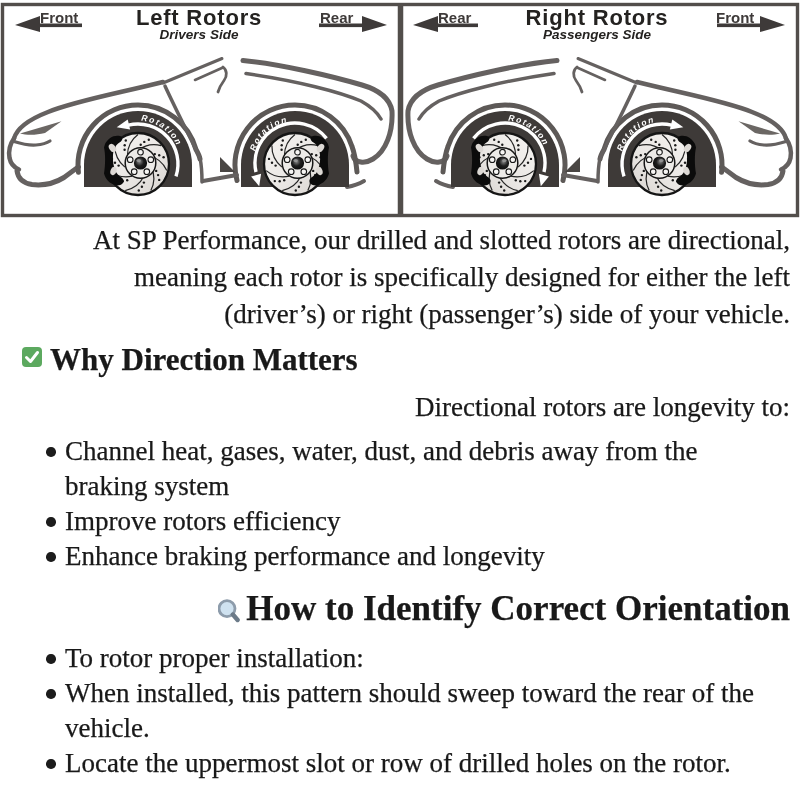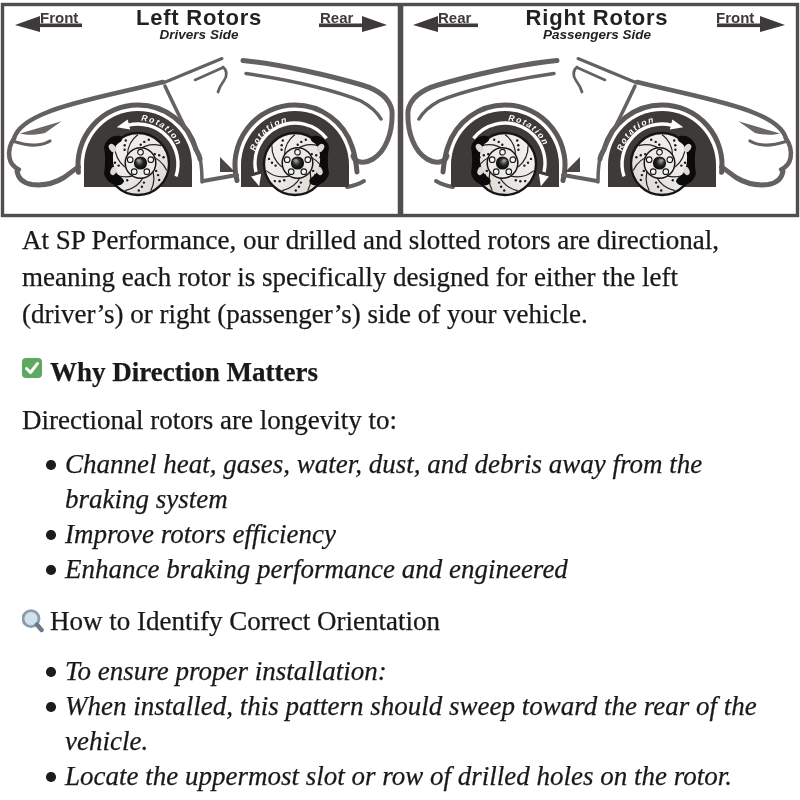--- a/index.html
+++ b/index.html
@@ -1,24 +1,24 @@
 <!DOCTYPE html>
 <html><head>
 <meta charset="utf-8">
 <style>
   html,body{margin:0;padding:0;background:#fff;}
   body{width:800px;font-family:"Liberation Serif",serif;font-size:27px;color:#191919;-webkit-text-stroke:0.25px #191919;}
   .art{position:relative;width:800px;height:219px;}
   .txt{padding:0 10px 0 22px;}
-  p{margin:0;line-height:37px;}
+  p{margin:0;line-height:37px;text-align:right;}
   p.p1{margin-top:2.5px;}
-  h2{font-size:27px;line-height:37px;margin:21px 0 0 0;font-weight:bold;}
-  p.h3{font-size:27px;line-height:37px;font-weight:normal;margin:16px 0 0 0;}
+  h2{font-size:31px;line-height:37px;margin:8px 0 0 0;font-weight:bold;}
+  p.h3{font-size:35px;line-height:37px;font-weight:bold;margin:16px 0 0 0;}
   p.gap1{margin-top:8.5px;}
-  ul{margin:8px 0 0 0;padding-left:43px;list-style:none;font-style:italic;}
+  ul{margin:8px 0 0 0;padding-left:43px;list-style:none;}
   ul.u2{margin-top:10px;}
   li{line-height:35px;position:relative;}
   li:before{content:"";position:absolute;left:-19px;top:13px;width:9.5px;height:9.5px;border-radius:50%;background:#1c1c1c;}
   .ico{display:inline-block;vertical-align:-3px;position:relative;top:-6px;margin-right:8px;}
   .ico2{display:inline-block;vertical-align:-4px;margin-right:6px;}
 </style>
 </head>
 <body>
 <div class="art">
 <svg width="800" height="219" viewBox="0 0 800 219">
@@ -197,26 +197,26 @@
   <h2><span class="ico"><svg width="20" height="20" viewBox="0 0 20 20">
           <rect x="0" y="0" width="20" height="20" rx="4" fill="#5ca95f"></rect>
           <path d="M 4.5,10.5 L 8.5,14.5 L 15.5,5.5" stroke="#fff" stroke-width="3" fill="none" stroke-linecap="round" stroke-linejoin="round"></path>
         </svg></span>Why Direction Matters</h2>
 
   <p class="gap1">Directional rotors are longevity to:</p>
 
   <ul>
     <li>Channel heat, gases, water, dust, and debris away from the<br>braking system</li>
     <li>Improve rotors efficiency</li>
-    <li>Enhance braking performance and engineered</li>
+    <li>Enhance braking performance and longevity</li>
   </ul>
 
   <p class="h3"><span class="ico2"><svg width="22" height="25" viewBox="0 0 22 25">
           <circle cx="9" cy="9.6" r="8" fill="#cfe2f0" stroke="#8d9cab" stroke-width="2.8"></circle>
           <path d="M 14.9,15.5 L 19.6,21" stroke="#6b7a88" stroke-width="4.4" stroke-linecap="round"></path>
         </svg></span>How to Identify Correct Orientation</p>
 
   <ul class="u2">
-    <li>To ensure proper installation:</li>
+    <li>To rotor proper installation:</li>
     <li>When installed, this pattern should sweep toward the rear of the<br>vehicle.</li>
     <li>Locate the uppermost slot or row of drilled holes on the rotor.</li>
   </ul>
 </div>
 
 </body></html>

